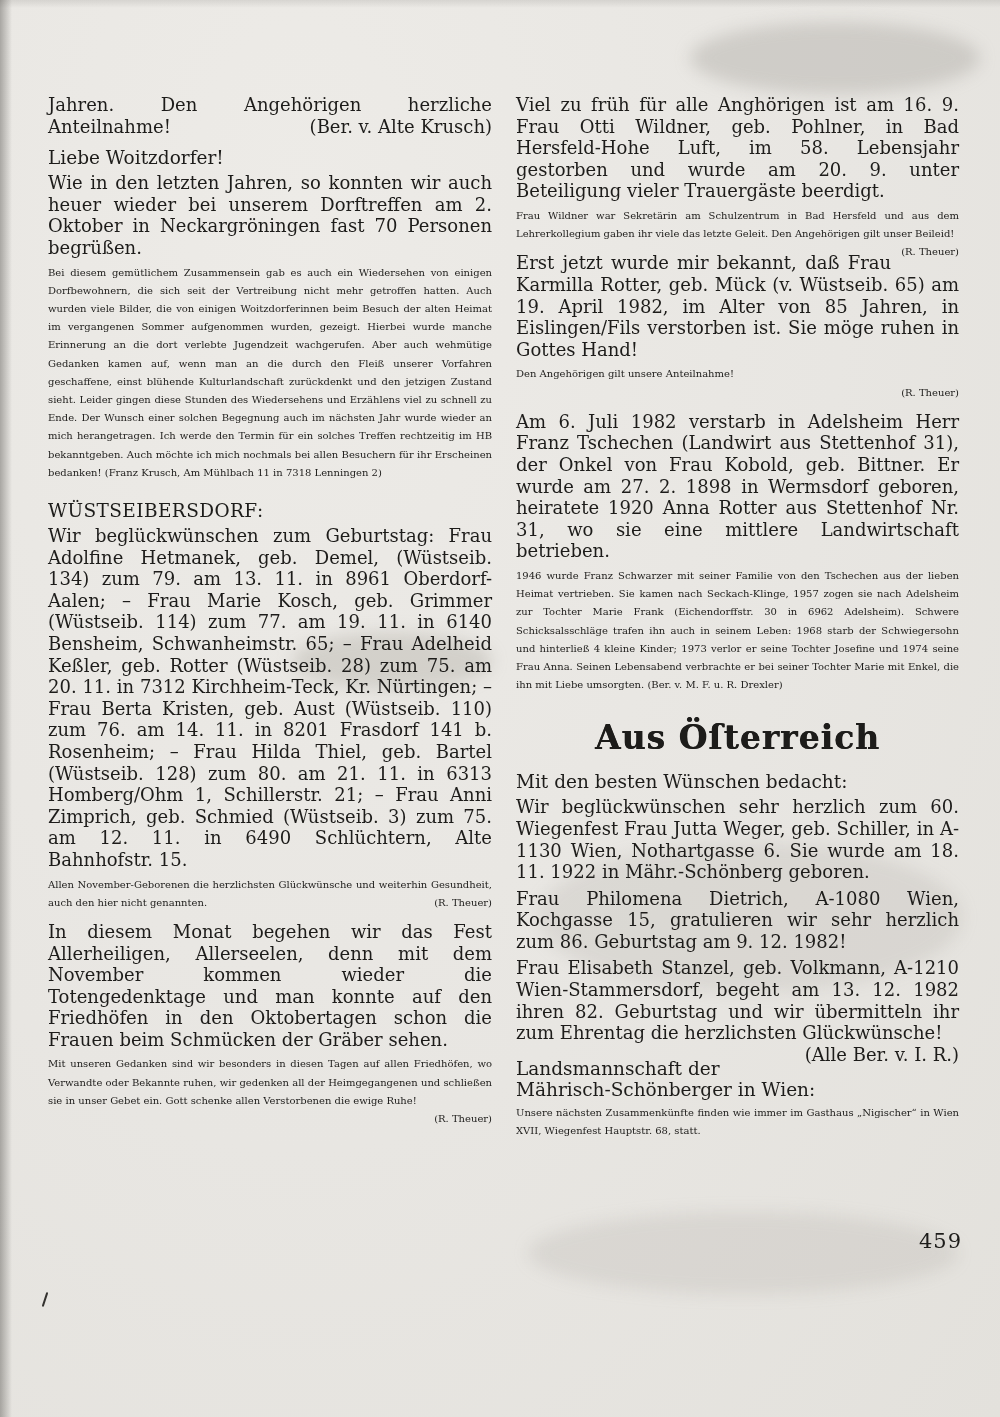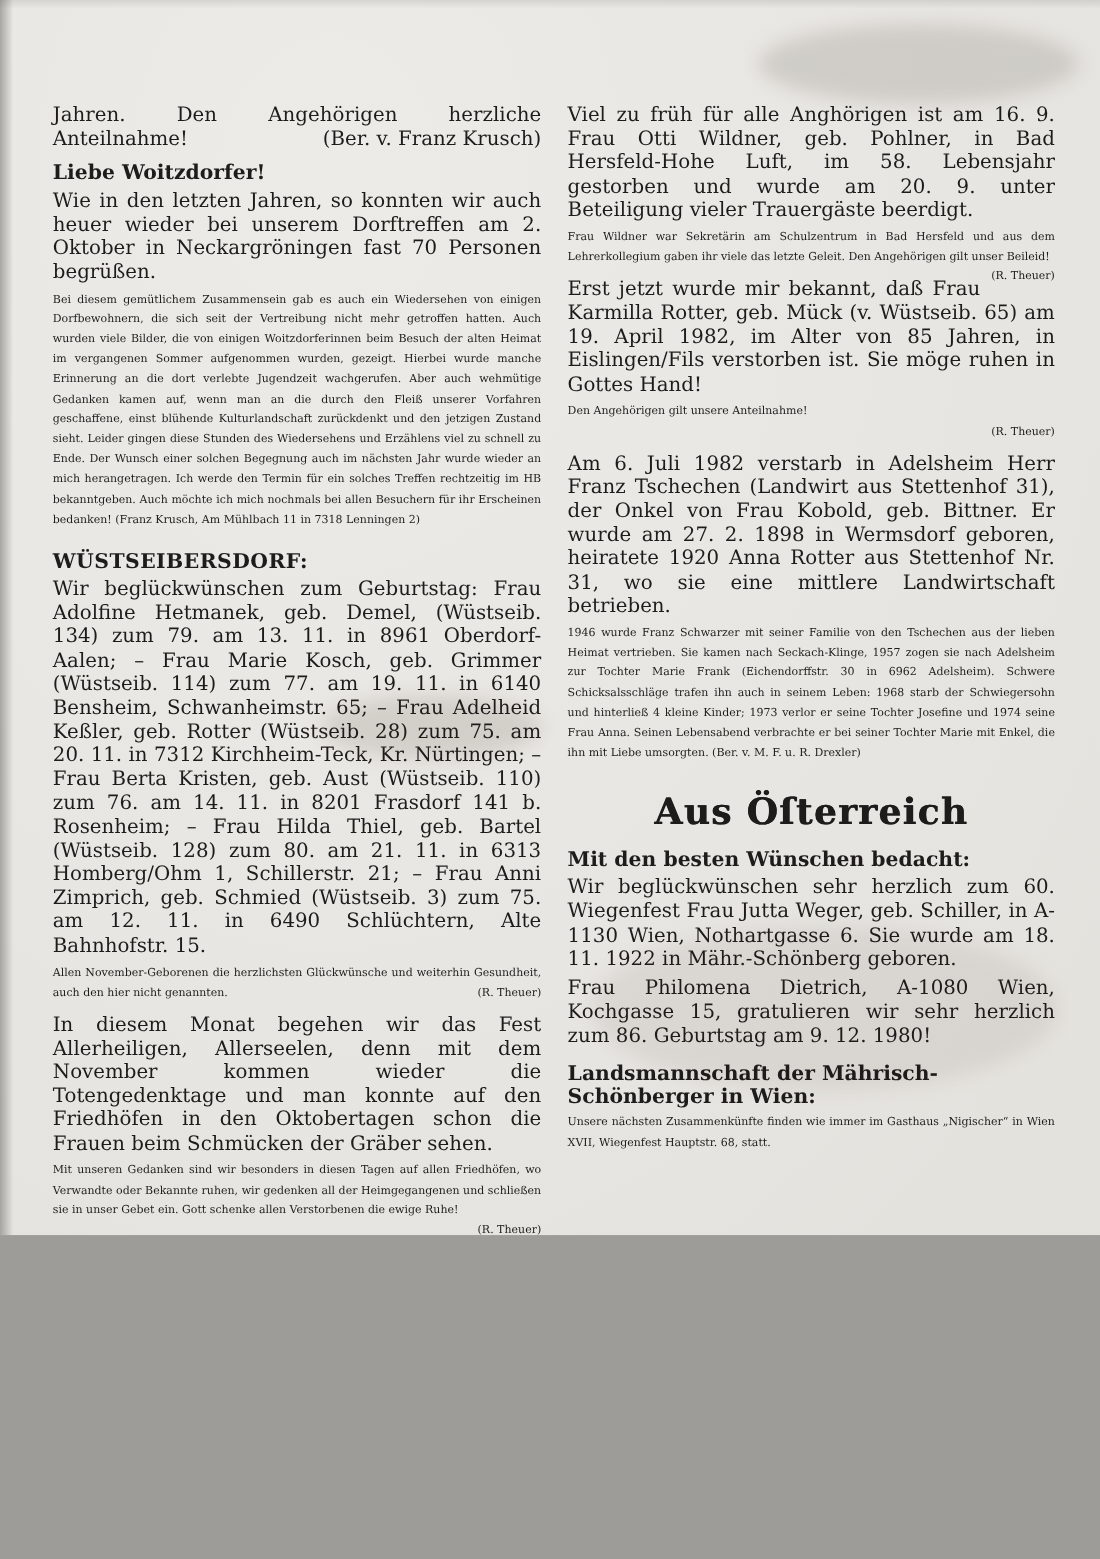--- a/index.html
+++ b/index.html
@@ -1,18 +1,18 @@
 <!DOCTYPE html>
 <html lang="de"><head>
 <meta charset="utf-8">
 <style>
   html,body{margin:0;padding:0;background:#9e9c98;}
   .page{
     position:relative;
-    width:1000px;height:1123px;
+    width:1000px;height:1417px;
     margin:0 auto;
     background:radial-gradient(ellipse at 30% 15%, #edebe7 0%, #e8e6e2 55%, #e3e1dc 100%);
     color:#1d1c1a;
     font-family:"DejaVu Serif","Liberation Serif",serif;
     overflow:hidden;
   }
   .edge-left{position:absolute;left:0;top:0;width:12px;height:100%;
     background:linear-gradient(to right, rgba(62,60,56,.38), rgba(62,60,56,0));}
   .edge-top{position:absolute;left:0;top:0;width:100%;height:8px;
     background:linear-gradient(to bottom, rgba(62,60,56,.12), rgba(62,60,56,0));}
@@ -23,21 +23,21 @@
   .blot-4{left:528px;top:1212px;width:430px;height:82px;background:rgba(150,146,138,.16);}
   .stray-mark{position:absolute;left:44px;top:1292px;width:2px;height:15px;
     background:#34322f;transform:rotate(18deg);border-radius:1px;}
   .col{position:absolute;top:94px;}
   .col-left{left:48px;width:444px;}
   .col-right{left:516px;width:443px;}
   p{margin:0 0 5px;text-align:justify;hyphens:auto;-webkit-hyphens:auto;}
   .large{font-size:18px;line-height:21.6px;}
   .small{font-size:10px;line-height:18.2px;margin-bottom:9px;}
   .b{font-weight:normal;}
-  .head{font-size:18.5px;font-weight:bold;margin:10px 0 4px;text-align:left;}
+  .head{font-size:18.5px;font-weight:normal;margin:10px 0 4px;text-align:left;}
   .head-caps{letter-spacing:.4px;margin-top:18px;}
   .head-tight{margin-top:14px;}
   .sig{float:right;padding-left:10px;}
   .sig-line{display:block;text-align:right;}
   .display-heading{
     font-size:33px;font-weight:bold;text-align:center;
     margin:24px 0 14px;letter-spacing:1px;
     text-shadow:0.4px 0 0 #1d1c1a;
   }
   .page-number{position:absolute;right:38px;top:1229px;font-size:21px;letter-spacing:1px;}
@@ -48,21 +48,21 @@
 <div class="page">
   <div class="edge-left"></div>
   <div class="edge-top"></div>
   <div class="blot blot-1"></div>
   <div class="blot blot-2"></div>
   <div class="blot blot-3"></div>
   <div class="blot blot-4"></div>
   <div class="stray-mark"></div>
 
   <div class="col col-left">
-    <p class="large"><span>Jahren. Den Angehörigen herzliche Anteilnahme!</span> <span class="sig">(Ber. v. Franz Krusch)</span></p>
+    <p class="large"><span>Jahren. Den Angehörigen herzliche Anteilnahme!</span> <span class="sig">(Ber. v. Alte Krusch)</span></p>
 
     <h3 class="head">Liebe Woitzdorfer!</h3>
     <p class="large">Wie in den letzten Jahren, so konnten wir auch heuer wieder bei unserem Dorftreffen am 2. Oktober in Neckargröningen fast 70 Personen begrüßen.</p>
     <p class="small">Bei diesem gemütlichem Zusammensein gab es auch ein Wiedersehen von einigen Dorfbewohnern, die sich seit der Vertreibung nicht mehr getroffen hatten. Auch wurden viele Bilder, die von einigen Woitzdorferinnen beim Besuch der alten Heimat im vergangenen Sommer aufgenommen wurden, gezeigt. Hierbei wurde manche Erinnerung an die dort verlebte Jugendzeit wachgerufen. Aber auch wehmütige Gedanken kamen auf, wenn man an die durch den Fleiß unserer Vorfahren geschaffene, einst blühende Kulturlandschaft zurückdenkt und den jetzigen Zustand sieht. Leider gingen diese Stunden des Wiedersehens und Erzählens viel zu schnell zu Ende. Der Wunsch einer solchen Begegnung auch im nächsten Jahr wurde wieder an mich herangetragen. Ich werde den Termin für ein solches Treffen rechtzeitig im HB bekanntgeben. Auch möchte ich mich nochmals bei allen Besuchern für ihr Erscheinen bedanken! (Franz Krusch, Am Mühlbach 11 in 7318 Lenningen 2)</p>
 
     <h3 class="head head-caps">WÜSTSEIBERSDORF:</h3>
     <p class="large"><span>Wir beglückwünschen zum Geburtstag: Frau </span><span class="b">Adolfine Hetmanek,</span><span> geb. Demel, (Wüstseib. 134) zum 79. am 13. 11. in 8961 Oberdorf-Aalen; – Frau </span><span class="b">Marie Kosch,</span><span> geb. Grimmer (Wüstseib. 114) zum 77. am 19. 11. in 6140 Bensheim, Schwanheimstr. 65; – Frau </span><span class="b">Adelheid Keßler,</span><span> geb. Rotter (Wüstseib. 28) zum 75. am 20. 11. in 7312 Kirchheim-Teck, Kr. Nürtingen; – Frau </span><span class="b">Berta Kristen,</span><span> geb. Aust (Wüstseib. 110) zum 76. am 14. 11. in 8201 Frasdorf 141 b. Rosenheim; – Frau </span><span class="b">Hilda Thiel,</span><span> geb. Bartel (Wüstseib. 128) zum 80. am 21. 11. in 6313 Homberg/Ohm 1, Schillerstr. 21; – Frau </span><span class="b">Anni Zimprich,</span><span> geb. Schmied (Wüstseib. 3) zum 75. am 12. 11. in 6490 Schlüchtern, Alte Bahnhofstr. 15.</span></p>
     <p class="small"><span>Allen November-Geborenen die herzlichsten Glückwünsche und weiterhin Gesundheit, auch den hier nicht genannten.</span> <span class="sig">(R. Theuer)</span></p>
     <p class="large"><span class="b">In diesem Monat</span><span> begehen wir das Fest Allerheiligen, Allerseelen, denn mit dem November kommen wieder die Totengedenktage und man konnte auf den Friedhöfen in den Oktobertagen schon die Frauen beim Schmücken der Gräber sehen.</span></p>
     <p class="small"><span>Mit unseren Gedanken sind wir besonders in diesen Tagen auf allen Friedhöfen, wo Verwandte oder Bekannte ruhen, wir gedenken all der Heimgegangenen und schließen sie in unser Gebet ein. Gott schenke allen Verstorbenen die ewige Ruhe!</span><span class="sig-line">(R. Theuer)</span></p>
@@ -75,20 +75,21 @@
     <p class="large"><span>Erst jetzt wurde mir bekannt, daß Frau </span><span class="b">Karmilla Rotter,</span><span> geb. Mück (v. Wüstseib. 65) am 19. April 1982, im Alter von 85 Jahren, in Eislingen/Fils verstorben ist. Sie möge ruhen in Gottes Hand!</span></p>
     <p class="small"><span>Den Angehörigen gilt unsere Anteilnahme!</span><span class="sig-line">(R. Theuer)</span></p>
 
     <p class="large"><span>Am 6. Juli 1982 verstarb in Adelsheim Herr </span><span class="b">Franz Tschechen</span><span> (Landwirt aus Stettenhof 31), der Onkel von Frau Kobold, geb. Bittner. Er wurde am 27. 2. 1898 in Wermsdorf geboren, heiratete 1920 Anna Rotter aus Stettenhof Nr. 31, wo sie eine mittlere Landwirtschaft betrieben.</span></p>
     <p class="small">1946 wurde Franz Schwarzer mit seiner Familie von den Tschechen aus der lieben Heimat vertrieben. Sie kamen nach Seckach-Klinge, 1957 zogen sie nach Adelsheim zur Tochter Marie Frank (Eichendorffstr. 30 in 6962 Adelsheim). Schwere Schicksalsschläge trafen ihn auch in seinem Leben: 1968 starb der Schwiegersohn und hinterließ 4 kleine Kinder; 1973 verlor er seine Tochter Josefine und 1974 seine Frau Anna. Seinen Lebensabend verbrachte er bei seiner Tochter Marie mit Enkel, die ihn mit Liebe umsorgten. (Ber. v. M. F. u. R. Drexler)</p>
 
     <div class="display-heading">Aus Öſterreich</div>
 
     <h3 class="head">Mit den besten Wünschen bedacht:</h3>
     <p class="large"><span>Wir beglückwünschen sehr herzlich zum 60. Wiegenfest Frau </span><span class="b">Jutta Weger,</span><span> geb. Schiller, in A-1130 Wien, Nothartgasse 6. Sie wurde am 18. 11. 1922 in Mähr.-Schönberg geboren.</span></p>
-    <p class="large"><span>Frau </span><span class="b">Philomena Dietrich,</span><span> A-1080 Wien, Kochgasse 15, gratulieren wir sehr herzlich zum 86. Geburtstag am 9. 12. 1980!</span></p>
+    <p class="large"><span>Frau </span><span class="b">Philomena Dietrich,</span><span> A-1080 Wien, Kochgasse 15, gratulieren wir sehr herzlich zum 86. Geburtstag am 9. 12. 1982!</span></p>
+    <p class="large"><span>Frau </span><span class="b">Elisabeth Stanzel,</span><span> geb. Volkmann, A-1210 Wien-Stammersdorf, begeht am 13. 12. 1982 ihren 82. Geburtstag und wir übermitteln ihr zum Ehrentag die herzlichsten Glückwünsche!</span> <span class="sig">(Alle Ber. v. I. R.)</span></p>
 
     <h3 class="head head-tight">Landsmannschaft der Mährisch-Schönberger in Wien:</h3>
     <p class="small"><span class="b">Unsere nächsten Zusammenkünfte</span><span> finden wie immer im Gasthaus „Nigischer“ in Wien XVII, Wiegenfest Hauptstr. 68, statt.</span></p>
   </div>
 
   <div class="page-number">459</div>
 </div>
 
 </body></html>

